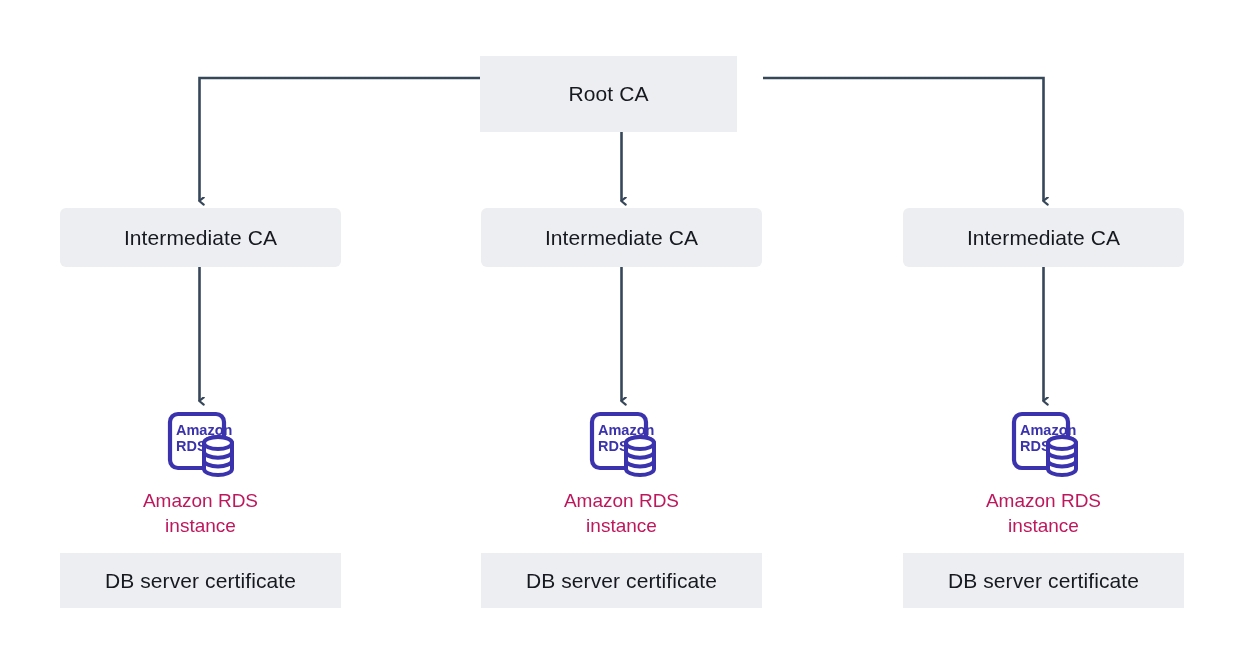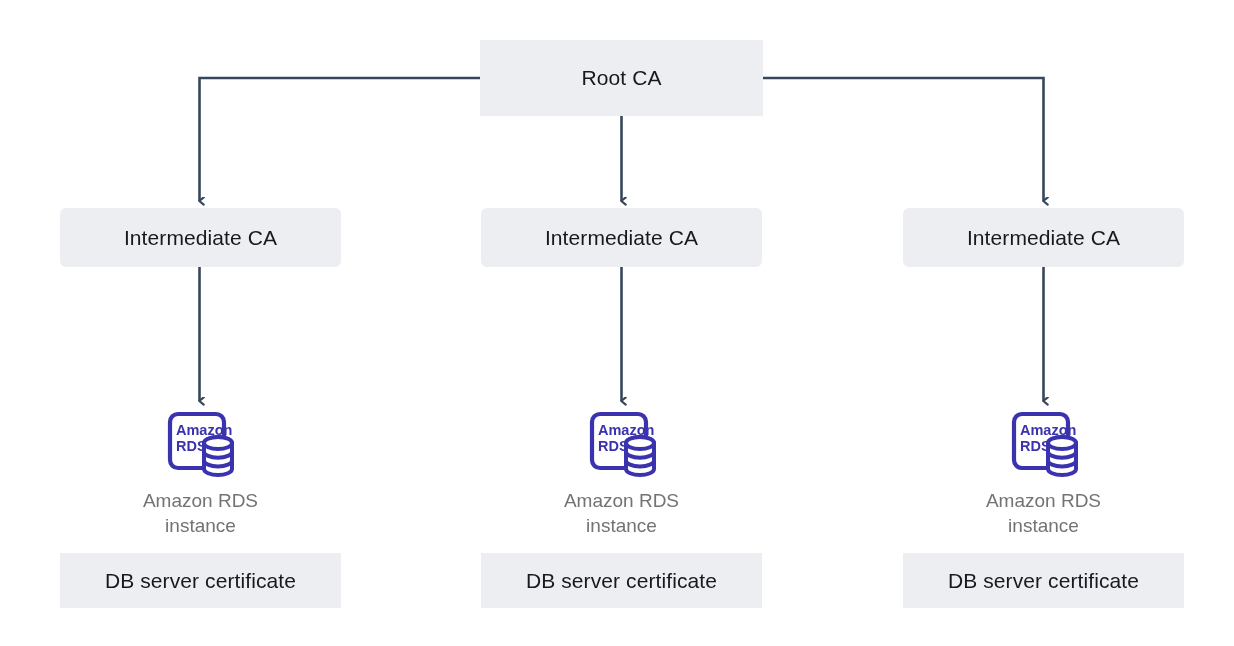--- a/index.html
+++ b/index.html
@@ -33,22 +33,22 @@
     justify-content: center;
     color: #16191f;
     font-size: 21px;
     line-height: 1.2;
     letter-spacing: 0.1px;
     box-sizing: border-box;
     text-align: center;
   }
   .root-box {
     left: 480px;
-    top: 40px;
-    width: 283px;
+    top: 56px;
+    width: 257px;
     height: 76px;
   }
   .ica-box {
     top: 208px;
     width: 281px;
     height: 59px;
     border-radius: 6px;
   }
   .cert-box {
     top: 553px;
@@ -69,21 +69,21 @@
   .rds-icon.col-1 { left: 584px; }
   .rds-icon.col-2 { left: 1006px; }
 
   .rds-caption {
     position: absolute;
     top: 488px;
     width: 281px;
     text-align: center;
     font-size: 19px;
     line-height: 25px;
-    color: #737373;
+    color: #be185d;
   }
   .rds-caption.col-0 { left: 60px; }
   .rds-caption.col-1 { left: 481px; }
   .rds-caption.col-2 { left: 903px; }
   .rds-caption span { display: block; }
 </style>
 </head>
 <body>
 
 <div id="canvas">

